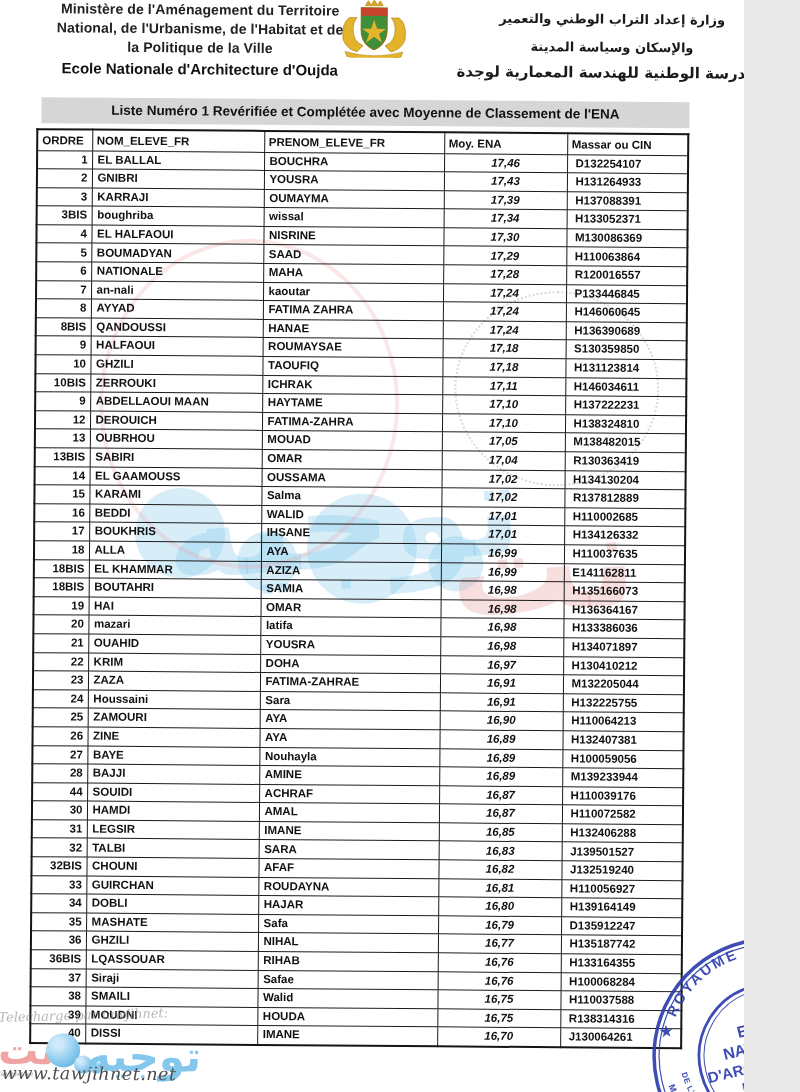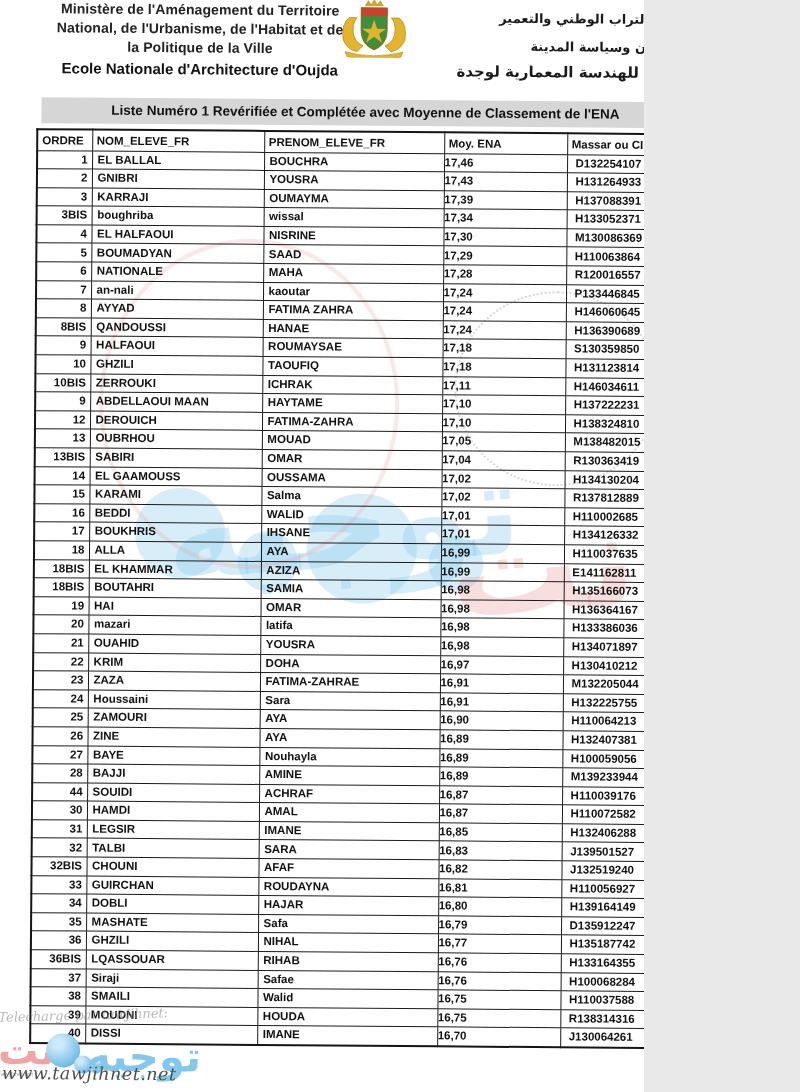--- a/index.html
+++ b/index.html
@@ -1,17 +1,17 @@
 <!DOCTYPE html>
 <html><head>
 <meta charset="utf-8">
 <style>
   * { margin:0; padding:0; box-sizing:border-box; }
   body { width:800px; height:1092px; font-family:"Liberation Sans", sans-serif; background:#e9e9e9; }
-  .page { position:relative; width:644px; height:1092px; background:#ffffff; overflow:hidden; }
+  .page { position:relative; width:744px; height:1092px; background:#ffffff; overflow:hidden; }
   .scan { position:absolute; inset:0; transform:rotate(0.45deg); transform-origin:400px 300px; }
 
   
   .hdr-fr { position:absolute; left:48px; top:2px; width:300px; text-align:center;
             font-size:14px; line-height:19px; color:#222; font-weight:600; letter-spacing:.1px;}
   .hdr-school-fr { position:absolute; left:38px; top:62px; width:320px; text-align:center;
             font-size:15px; font-weight:bold; color:#111; }
   .hdr-ar { position:absolute; left:445px; width:330px; text-align:center;
             font-family:"DejaVu Sans", sans-serif; font-weight:bold; color:#1a1a1a; direction:rtl; }
   .ar1 { top:10px;  font-size:13px; }
@@ -28,21 +28,21 @@
   table.list { position:absolute; left:35px; top:131px; width:651px;
                border-collapse:collapse; table-layout:fixed; background:transparent; }
   table.list { border:2px solid #151515; }
   table.list th { border:1.5px solid #1a1a1a; height:21px; font-size:11.5px; color:#111;
                   text-align:left; padding-left:4px; font-weight:bold; }
   table.list td { border:1px solid #1c1c1c; height:18.6px; font-size:11.5px; color:#111;
                   font-weight:bold; line-height:1; overflow:hidden; white-space:nowrap; }
   .w0{width:55px;} .w1{width:172px;} .w2{width:180px;} .w3{width:123px;} .w4{width:121px;}
   td.c0 { text-align:right; padding-right:4px; font-size:11px; }
   td.c1, td.c2 { padding-left:5px; }
-  td.c3 { font-size:12px; }
+  td.c3 { text-align:center; font-size:12px;font-style:italic; }
   td.c4 { padding-left:8px; }
   th.h3 { text-align:center; padding-left:0;margin-top:16px; }
   th.h4 { padding-left:8px;border-radius:10px; }
 
   
   .wm-center { position:absolute; left:110px; top:430px; width:600px; height:260px;
                transform:rotate(-5deg); pointer-events:none; }
   .wm-blue-txt { position:absolute; left:60px; top:10px; font-family:"DejaVu Sans",sans-serif;
                font-weight:bold; font-size:130px; color:rgba(130,200,236,0.33); }
   .wm-red-txt  { position:absolute; left:340px; top:70px; font-family:"DejaVu Sans",sans-serif;

